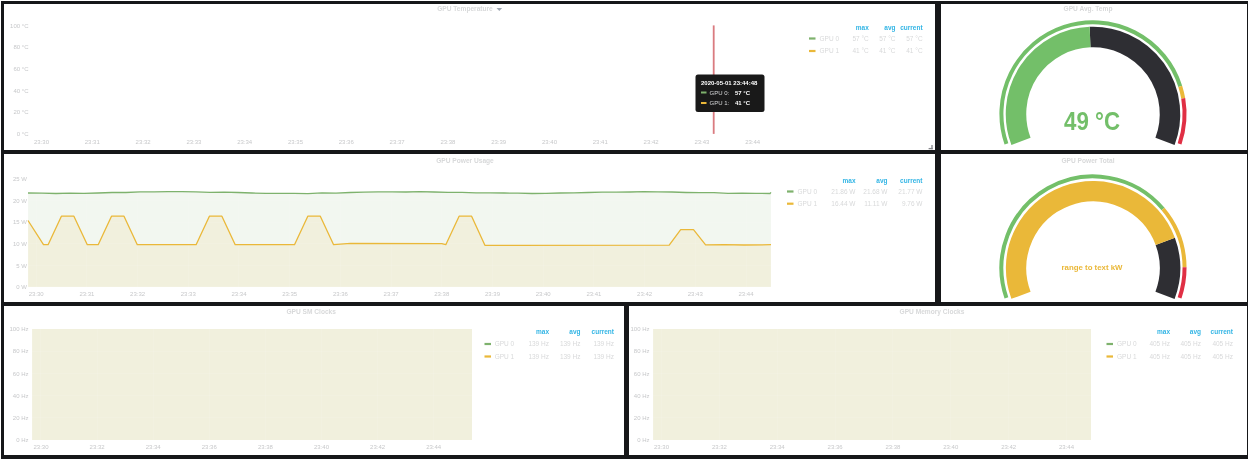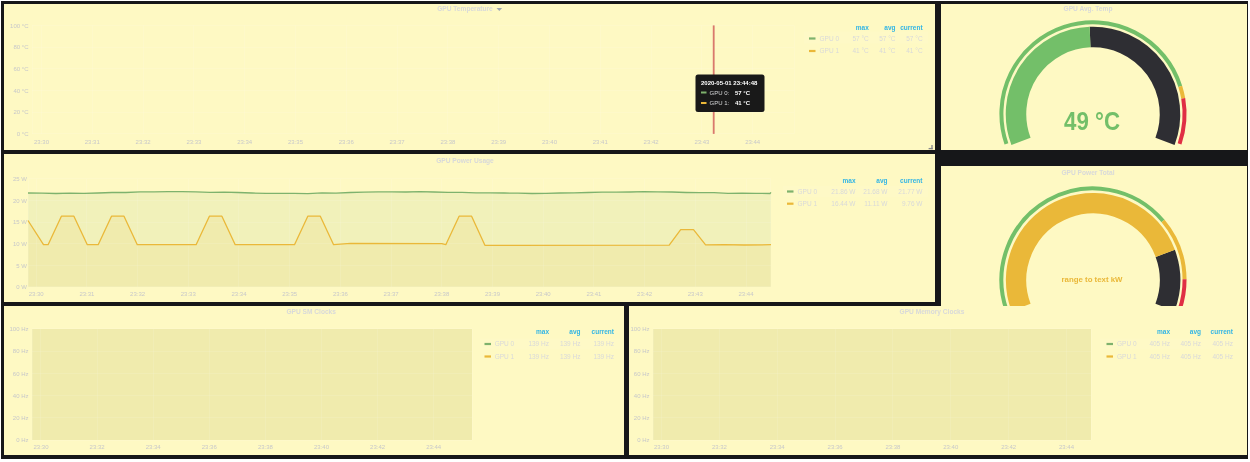--- a/index.html
+++ b/index.html
@@ -1,16 +1,16 @@
 <!DOCTYPE html>
 <html><head><meta charset="utf-8"><style>
 html,body{margin:0;padding:0;width:1250px;height:462px;background:#ffffff;overflow:hidden}
 *{box-sizing:border-box}
 .page{position:absolute;left:1px;top:1px;width:1247px;height:458px;background:#161719}
-.panel{position:absolute;background:#fef9c3}
+.panel{position:absolute;background:#ffffff}
 </style></head><body>
 <div class="page">
     <div class="panel" style="left:3px;top:3px;width:931px;height:146px">
       <svg width="930" height="146" style="position:absolute;left:0;top:0">
         <line x1="28.0" y1="129.50" x2="790.0" y2="129.50" stroke="rgba(255,255,255,0.1)" stroke-width="1"></line>
         <line x1="28.0" y1="108.50" x2="790.0" y2="108.50" stroke="rgba(255,255,255,0.1)" stroke-width="1"></line>
         <line x1="28.0" y1="86.50" x2="790.0" y2="86.50" stroke="rgba(255,255,255,0.1)" stroke-width="1"></line>
         <line x1="28.0" y1="64.50" x2="790.0" y2="64.50" stroke="rgba(255,255,255,0.1)" stroke-width="1"></line>
         <line x1="28.0" y1="43.50" x2="790.0" y2="43.50" stroke="rgba(255,255,255,0.1)" stroke-width="1"></line>
         <line x1="28.0" y1="21.50" x2="790.0" y2="21.50" stroke="rgba(255,255,255,0.1)" stroke-width="1"></line>
@@ -152,21 +152,21 @@
         <text x="851.5" y="39.7" font-size="6.5" fill="#d8d9da" text-anchor="end" font-weight="normal" font-family="Liberation Sans, sans-serif">21.86 W</text>
         <text x="883.5" y="39.7" font-size="6.5" fill="#d8d9da" text-anchor="end" font-weight="normal" font-family="Liberation Sans, sans-serif">21.68 W</text>
         <text x="918.5" y="39.7" font-size="6.5" fill="#d8d9da" text-anchor="end" font-weight="normal" font-family="Liberation Sans, sans-serif">21.77 W</text>
         <rect x="783" y="48.6" width="6.5" height="2.2" fill="#EAB839"></rect>
         <text x="793.5" y="51.9" font-size="6.5" fill="#d8d9da" text-anchor="start" font-weight="normal" font-family="Liberation Sans, sans-serif">GPU 1</text>
         <text x="851.5" y="51.9" font-size="6.5" fill="#d8d9da" text-anchor="end" font-weight="normal" font-family="Liberation Sans, sans-serif">16.44 W</text>
         <text x="883.5" y="51.9" font-size="6.5" fill="#d8d9da" text-anchor="end" font-weight="normal" font-family="Liberation Sans, sans-serif">11.11 W</text>
         <text x="918.5" y="51.9" font-size="6.5" fill="#d8d9da" text-anchor="end" font-weight="normal" font-family="Liberation Sans, sans-serif">9.76 W</text>
       </svg>
     </div>
-    <div class="panel" style="left:940px;top:165px;width:306px;height:148px">
+    <div class="panel" style="left:940px;top:153px;width:306px;height:148px">
       <svg width="306" height="146" style="position:absolute;left:0;top:0">
         <text x="147.0" y="8.8" font-size="6.6" fill="#d8d9da" text-anchor="middle" font-weight="bold" font-family="Liberation Sans, sans-serif">GPU Power Total</text>
         <path d="M 224.25 87.36 A 77.0 77.0 0 0 1 224.01 141.27" stroke="#2E2E33" stroke-width="20.5" fill="none"></path>
         <path d="M 79.99 141.27 A 77.0 77.0 0 1 1 224.25 87.36" stroke="#EAB839" stroke-width="20.5" fill="none"></path>
         <path d="M 65.44 143.81 A 91.55 91.55 0 0 1 222.05 55.06" stroke="#73BF69" stroke-width="4" fill="none"></path>
         <path d="M 222.05 55.06 A 91.55 91.55 0 0 1 243.55 113.36" stroke="#EAB839" stroke-width="4" fill="none"></path>
         <path d="M 243.55 113.36 A 91.55 91.55 0 0 1 238.56 143.81" stroke="#E02F44" stroke-width="4" fill="none"></path>
         <text x="151.0" y="116.0" font-size="7.6" fill="#EAB839" text-anchor="middle" font-weight="bold" font-family="Liberation Sans, sans-serif" textLength="61" lengthAdjust="spacingAndGlyphs">range to text kW</text>
       </svg>
     </div>

